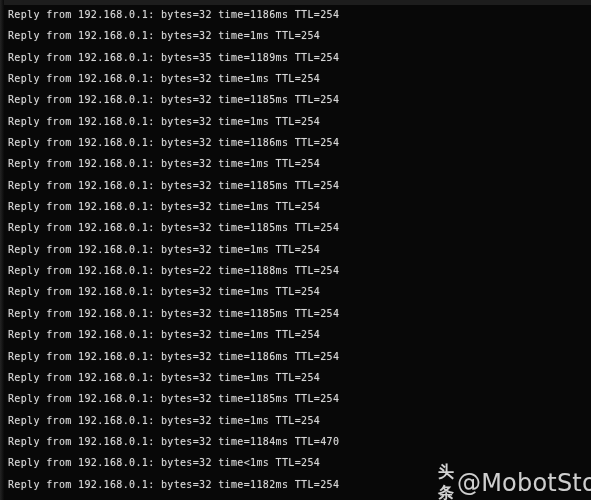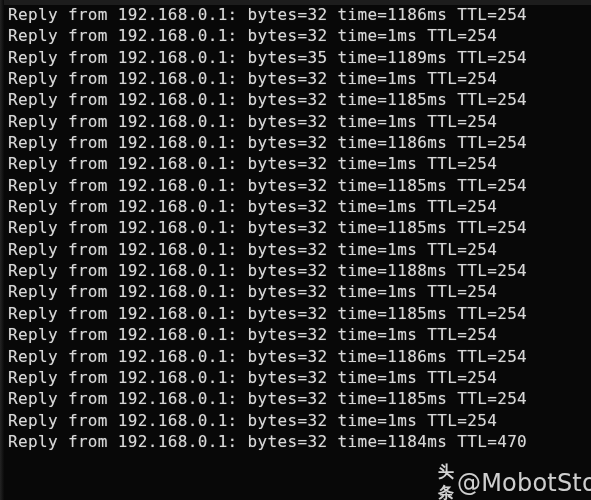--- a/index.html
+++ b/index.html
@@ -40,21 +40,21 @@
   #output-lines {
     position: absolute;
     top: 4px;
     left: 8px;
     width: 583px;
   }
 
   .console-line {
     height: 21.35px;
     line-height: 21.35px;
-    font-size: 16px;
+    font-size: 10px;
     letter-spacing: 0.35px;
     color: #d8d8d8;
     white-space: pre;
     text-shadow: 0 0 1px rgba(255,255,255,0.35);
   }
 
   
   #watermark {
     position: absolute;
     left: 438px;
@@ -94,29 +94,31 @@
       <div class="console-line">Reply from 192.168.0.1: bytes=35 time=1189ms TTL=254</div>
       <div class="console-line">Reply from 192.168.0.1: bytes=32 time=1ms TTL=254</div>
       <div class="console-line">Reply from 192.168.0.1: bytes=32 time=1185ms TTL=254</div>
       <div class="console-line">Reply from 192.168.0.1: bytes=32 time=1ms TTL=254</div>
       <div class="console-line">Reply from 192.168.0.1: bytes=32 time=1186ms TTL=254</div>
       <div class="console-line">Reply from 192.168.0.1: bytes=32 time=1ms TTL=254</div>
       <div class="console-line">Reply from 192.168.0.1: bytes=32 time=1185ms TTL=254</div>
       <div class="console-line">Reply from 192.168.0.1: bytes=32 time=1ms TTL=254</div>
       <div class="console-line">Reply from 192.168.0.1: bytes=32 time=1185ms TTL=254</div>
       <div class="console-line">Reply from 192.168.0.1: bytes=32 time=1ms TTL=254</div>
-      <div class="console-line">Reply from 192.168.0.1: bytes=32 time=1188ms TTL=254</div>
+      <div class="console-line">Reply from 192.168.0.1: bytes=22 time=1188ms TTL=254</div>
       <div class="console-line">Reply from 192.168.0.1: bytes=32 time=1ms TTL=254</div>
       <div class="console-line">Reply from 192.168.0.1: bytes=32 time=1185ms TTL=254</div>
       <div class="console-line">Reply from 192.168.0.1: bytes=32 time=1ms TTL=254</div>
       <div class="console-line">Reply from 192.168.0.1: bytes=32 time=1186ms TTL=254</div>
       <div class="console-line">Reply from 192.168.0.1: bytes=32 time=1ms TTL=254</div>
       <div class="console-line">Reply from 192.168.0.1: bytes=32 time=1185ms TTL=254</div>
       <div class="console-line">Reply from 192.168.0.1: bytes=32 time=1ms TTL=254</div>
       <div class="console-line">Reply from 192.168.0.1: bytes=32 time=1184ms TTL=470</div>
+      <div class="console-line">Reply from 192.168.0.1: bytes=32 time&lt;1ms TTL=254</div>
+      <div class="console-line">Reply from 192.168.0.1: bytes=32 time=1182ms TTL=254</div>
     </div>
 
   <div id="watermark">
     <span id="watermark-logo">头条</span>
     <span id="watermark-handle">@MobotStone</span>
   </div>
 
 </div>
 
 </body></html>

